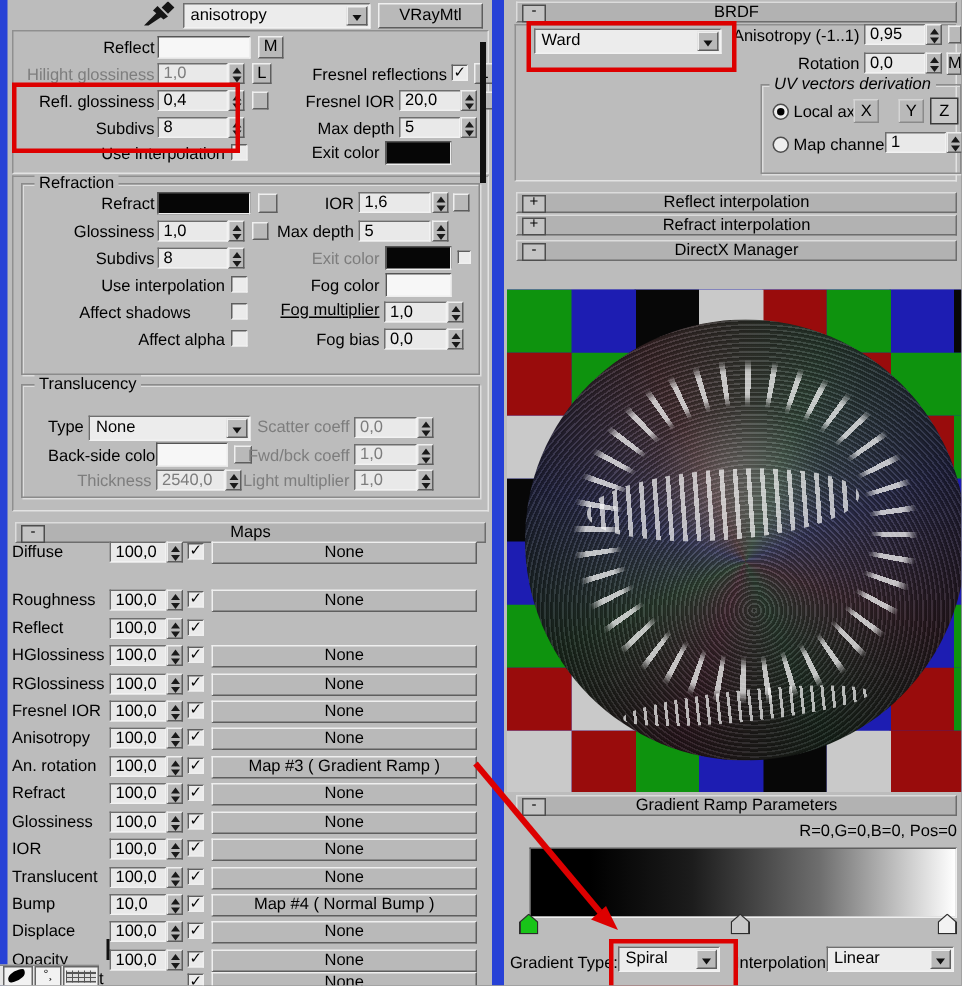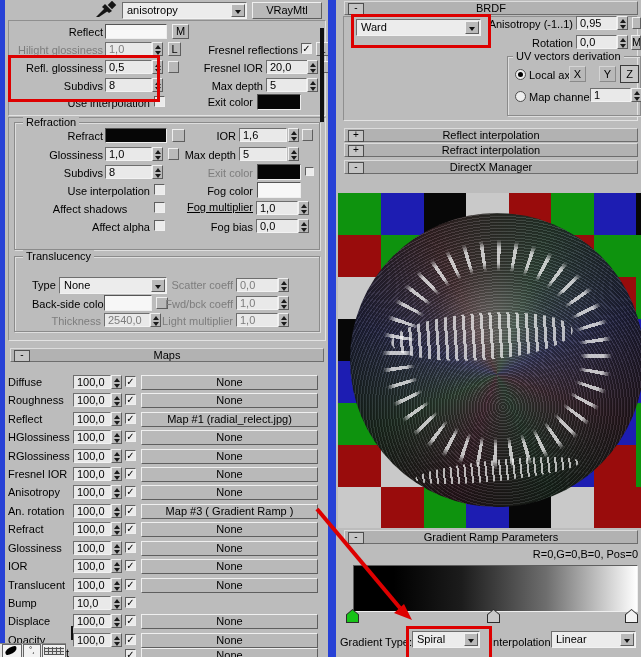--- a/index.html
+++ b/index.html
@@ -112,21 +112,21 @@
   <span class="spin" style="left:152px;top:42px;">
       <i class="up"></i>
       <i class="dn"></i>
     </span>
   <span class="btn" style="left:168px;top:42px;width:13px;height:14px;">L</span>
   <span class="lab r" style="left:186px;top:44px;width:112px;">Fresnel reflections</span>
   <span class="chk" style="left:301px;top:43px;">✓</span>
   <span class="btn" style="left:316px;top:42px;width:13px;height:14px;">L</span>
 
   <span class="lab r" style="left:10px;top:62px;width:93px;">Refl. glossiness</span>
-  <span class="fld" style="left:105px;top:60px;width:47px;">0,5</span>
+  <span class="fld" style="left:105px;top:60px;width:47px;">0,4</span>
   <span class="spin" style="left:152px;top:60px;">
       <i class="up"></i>
       <i class="dn"></i>
     </span>
   <span class="btn" style="left:168px;top:61px;width:11px;height:12px;"></span>
   <span class="lab r" style="left:186px;top:62px;width:77px;">Fresnel IOR</span>
   <span class="fld" style="left:266px;top:60px;width:43px;">20,0</span>
   <span class="spin" style="left:307px;top:60px;">
       <i class="up"></i>
       <i class="dn"></i>
@@ -252,21 +252,21 @@
   <span class="spin" style="left:278px;top:313px;">
       <i class="up"></i>
       <i class="dn"></i>
     </span>
 
   <div class="bar" style="left:10px;top:348px;width:314px;">
     <span class="pm">-</span>
     <span>Maps</span>
   </div>
 
-  <div class="mrow" style="top:374px;">
+  <div class="mrow" style="top:360px;">
     <span class="lab mlab">Diffuse</span>
     <span class="fld mfld">100,0</span>
     <span class="spin msp">
         <i class="up"></i>
         <i class="dn"></i>
       </span>
     <span class="chk mchk">✓</span>
     <span class="btn mbtn">None</span>
   </div>
   <div class="mrow" style="top:392px;">
@@ -280,21 +280,20 @@
     <span class="btn mbtn">None</span>
   </div>
   <div class="mrow" style="top:411px;">
     <span class="lab mlab">Reflect</span>
     <span class="fld mfld">100,0</span>
     <span class="spin msp">
         <i class="up"></i>
         <i class="dn"></i>
       </span>
     <span class="chk mchk">✓</span>
-    <span class="btn mbtn">Map #1 (radial_relect.jpg)</span>
   </div>
   <div class="mrow" style="top:429px;">
     <span class="lab mlab">HGlossiness</span>
     <span class="fld mfld">100,0</span>
     <span class="spin msp">
         <i class="up"></i>
         <i class="dn"></i>
       </span>
     <span class="chk mchk">✓</span>
     <span class="btn mbtn">None</span>
@@ -380,20 +379,21 @@
     <span class="btn mbtn">None</span>
   </div>
   <div class="mrow" style="top:595px;">
     <span class="lab mlab">Bump</span>
     <span class="fld mfld">10,0</span>
     <span class="spin msp">
         <i class="up"></i>
         <i class="dn"></i>
       </span>
     <span class="chk mchk">✓</span>
+    <span class="btn mbtn">Map #4 ( Normal Bump )</span>
   </div>
   <div class="mrow" style="top:613px;">
     <span class="lab mlab">Displace</span>
     <span class="fld mfld">100,0</span>
     <span class="spin msp">
         <i class="up"></i>
         <i class="dn"></i>
       </span>
     <span class="chk mchk">✓</span>
     <span class="btn mbtn">None</span>
@@ -440,21 +440,21 @@
 
   <span class="lab r" style="left:473px;top:37px;width:100px;">Rotation</span>
   <span class="fld" style="left:576px;top:35px;width:41px;">0,0</span>
   <span class="spin" style="left:617px;top:35px;">
       <i class="up"></i>
       <i class="dn"></i>
     </span>
   <span class="btn" style="left:631px;top:35px;width:10px;height:15px;line-height:13px;">M</span>
 
   <div class="grp" style="left:507px;top:56px;width:134px;height:60px;">
-    <span class="gtitle" style="left:5px;">UV vectors derivation</span>
+    <span class="gtitle" style="left:5px;font-style:italic;">UV vectors derivation</span>
   </div>
   <span class="radio on" style="left:515px;top:69px;"></span>
   <span class="lab" style="left:529px;top:69px;">Local axis</span>
   <span class="btn" style="left:569px;top:66px;width:17px;height:16px;line-height:14px;border-color:#d5d5d5 #8a8a8a #8a8a8a #d5d5d5;">X</span>
   <span class="btn" style="left:599px;top:66px;width:17px;height:16px;line-height:14px;border-color:#d5d5d5 #8a8a8a #8a8a8a #d5d5d5;">Y</span>
   <span class="btn" style="left:620px;top:65px;width:19px;height:18px;line-height:16px;border:1px solid #3a3a3a;background:#c6c6c6;">Z</span>
   <span class="radio" style="left:515px;top:91px;"></span>
   <span class="lab" style="left:529px;top:91px;">Map channel</span>
   <span class="fld" style="left:590px;top:88px;width:41px;">1</span>
   <span class="spin" style="left:631px;top:88px;">

